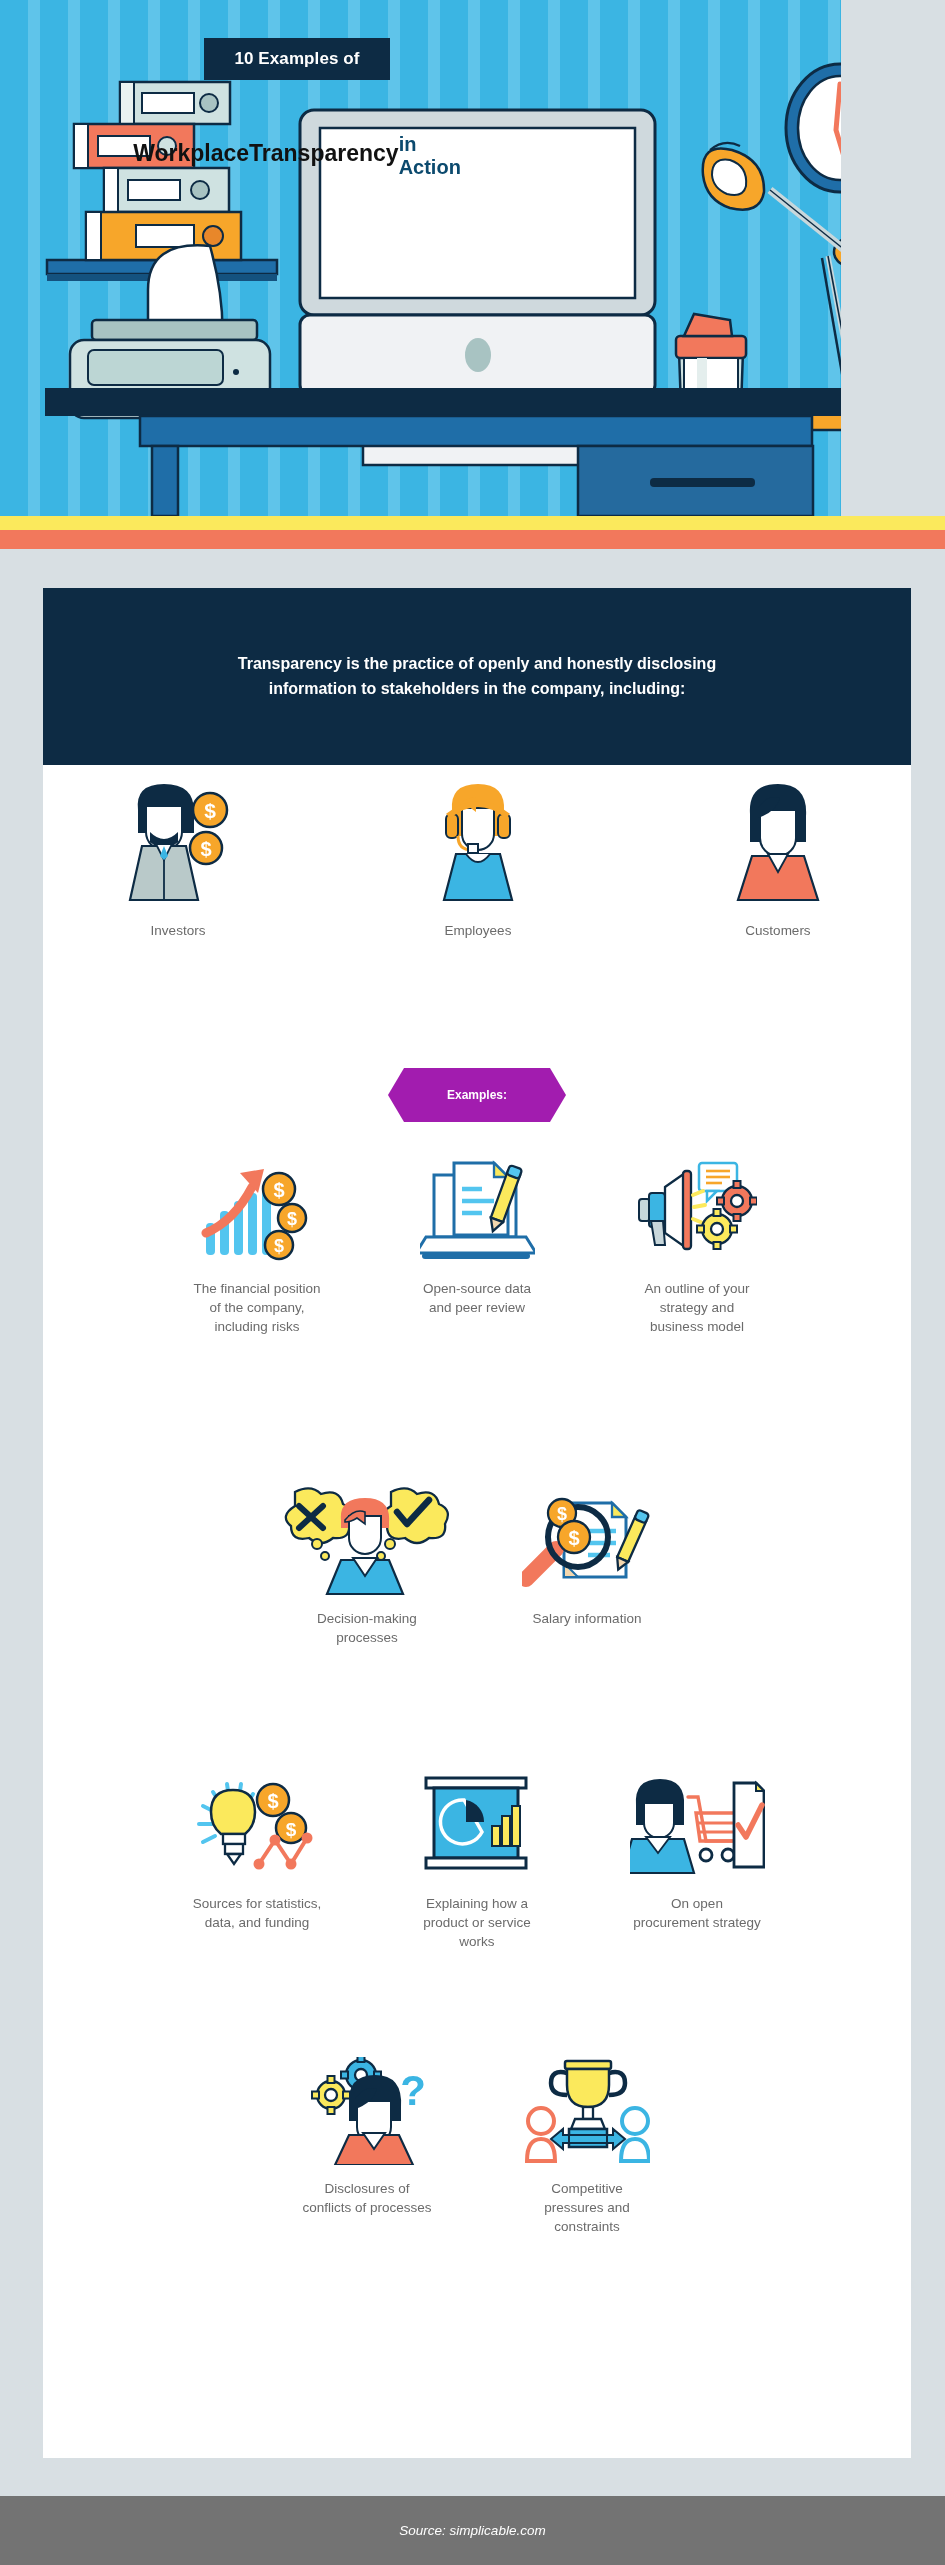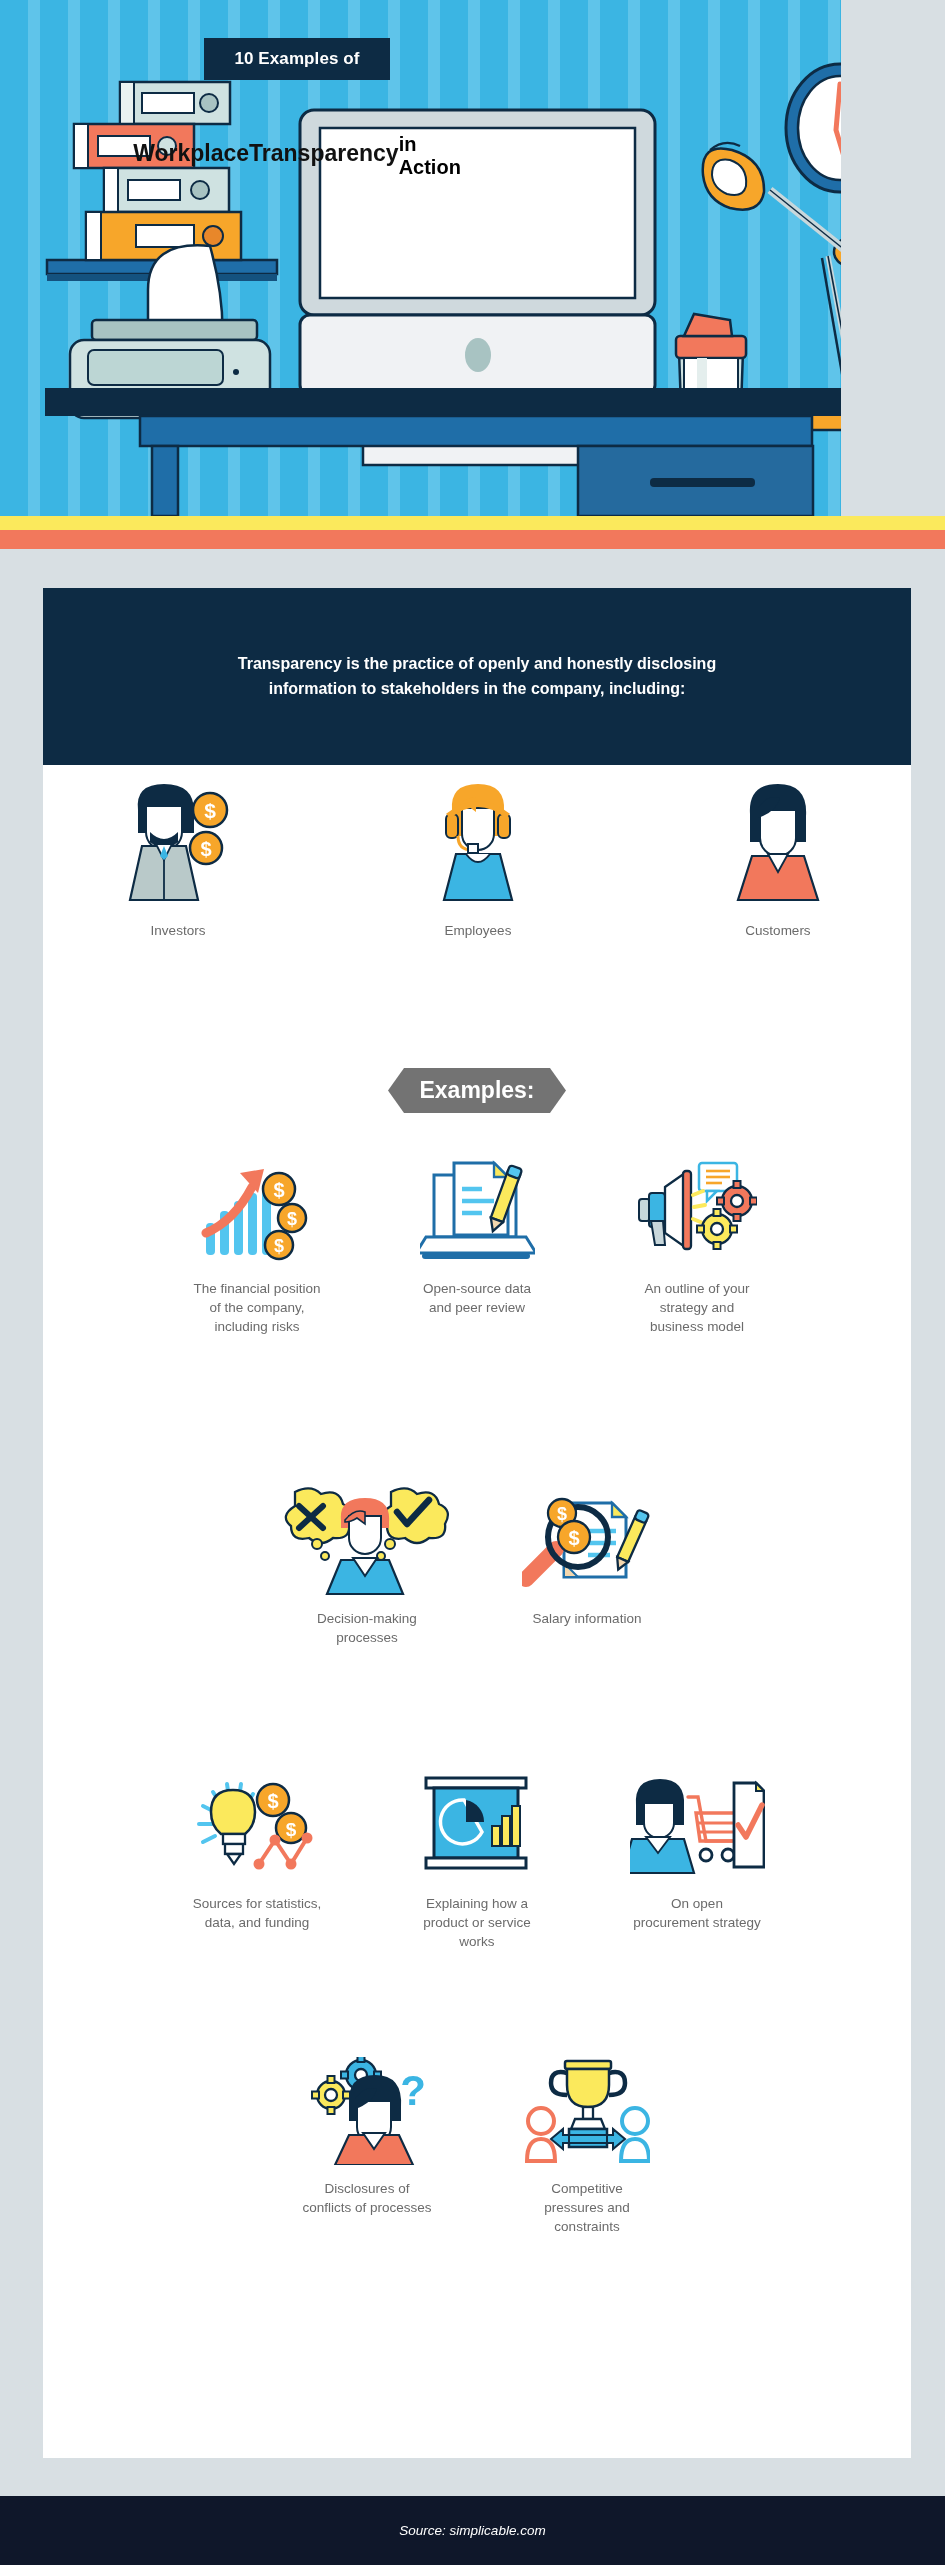--- a/index.html
+++ b/index.html
@@ -28,21 +28,21 @@
     display: flex; align-items: center; justify-content: center;
     font-size: 17px; font-weight: bold; letter-spacing: 0.1px;
     z-index: 6;
   }
   .screen-text {
     position: absolute; left: 202px; top: 95px; width: 190px; height: 118px;
     display: flex; flex-direction: row; align-items: center; justify-content: center;
     z-index: 6; line-height: 1.12;
   }
   .screen-text .l1, .screen-text .l2 { color: #111111; font-weight: bold; font-size: 23px; }
-  .screen-text .l3 { color: #000000; font-weight: bold; font-size: 20px; margin-top: 3px; }
+  .screen-text .l3 { color: #0c4a6e; font-weight: bold; font-size: 20px; margin-top: 3px; }
 
   
   .band-yellow { position: absolute; left: 0; top: 516px; width: 945px; height: 14px; background: #fbe95c; }
   .band-orange { position: absolute; left: 0; top: 530px; width: 945px; height: 19px; background: #f2785c; }
 
   
   .intro {
     position: absolute; left: 43px; top: 588px; width: 868px; height: 177px;
     background: #0d2b44; color: #ffffff;
     display: flex; align-items: center; justify-content: center; text-align: center;
@@ -59,39 +59,39 @@
     position: absolute; left: 60px; top: 0px; width: 750px;
     display: flex; justify-content: space-between;
   }
   .person { width: 150px; display: flex; flex-direction: column; align-items: center; }
   .person .art { height: 140px; display: flex; align-items: flex-end; justify-content: center; }
   .person .cap { margin-top: 18px; font-size: 13.5px; color: #6b6b6b; text-align: center; }
 
   
   .examples-banner {
     position: absolute; left: 50%; transform: translateX(-50%); top: 303px;
-    width: 178px; height: 45px; background: #737373; color: #ffffff;
+    width: 178px; height: 54px; background: #a21caf; color: #ffffff;
     display: flex; align-items: center; justify-content: center;
-    font-size: 23px; font-weight: bold;
+    font-size: 12px; font-weight: bold;
     clip-path: polygon(9% 0%, 91% 0%, 100% 50%, 91% 100%, 9% 100%, 0% 50%);
   }
 
   .ex-row { position: absolute; left: 0; width: 868px; display: flex; justify-content: center; }
   .ex-row.r1 { top: 390px; }
   .ex-row.r2 { top: 720px; }
   .ex-row.r3 { top: 1005px; }
   .ex-row.r4 { top: 1290px; }
   .ex-item { width: 220px; display: flex; flex-direction: column; align-items: center; }
   .ex-item .art { height: 112px; display: flex; align-items: center; justify-content: center; }
   .ex-item .cap { margin-top: 12px; font-size: 13.5px; color: #6b6b6b; text-align: center; line-height: 1.42; max-width: 130px; }
 
   
   .footer {
     position: absolute; left: 0; top: 2496px; width: 945px; height: 69px;
-    background: #0f172a; color: #ffffff;
+    background: #737373; color: #ffffff;
     display: flex; align-items: center; justify-content: center;
   }
   .footer span { font-size: 13.5px; font-style: italic; }
 </style>
 </head>
 <body>
 
 <div class="page">
 
   <div class="hero">

